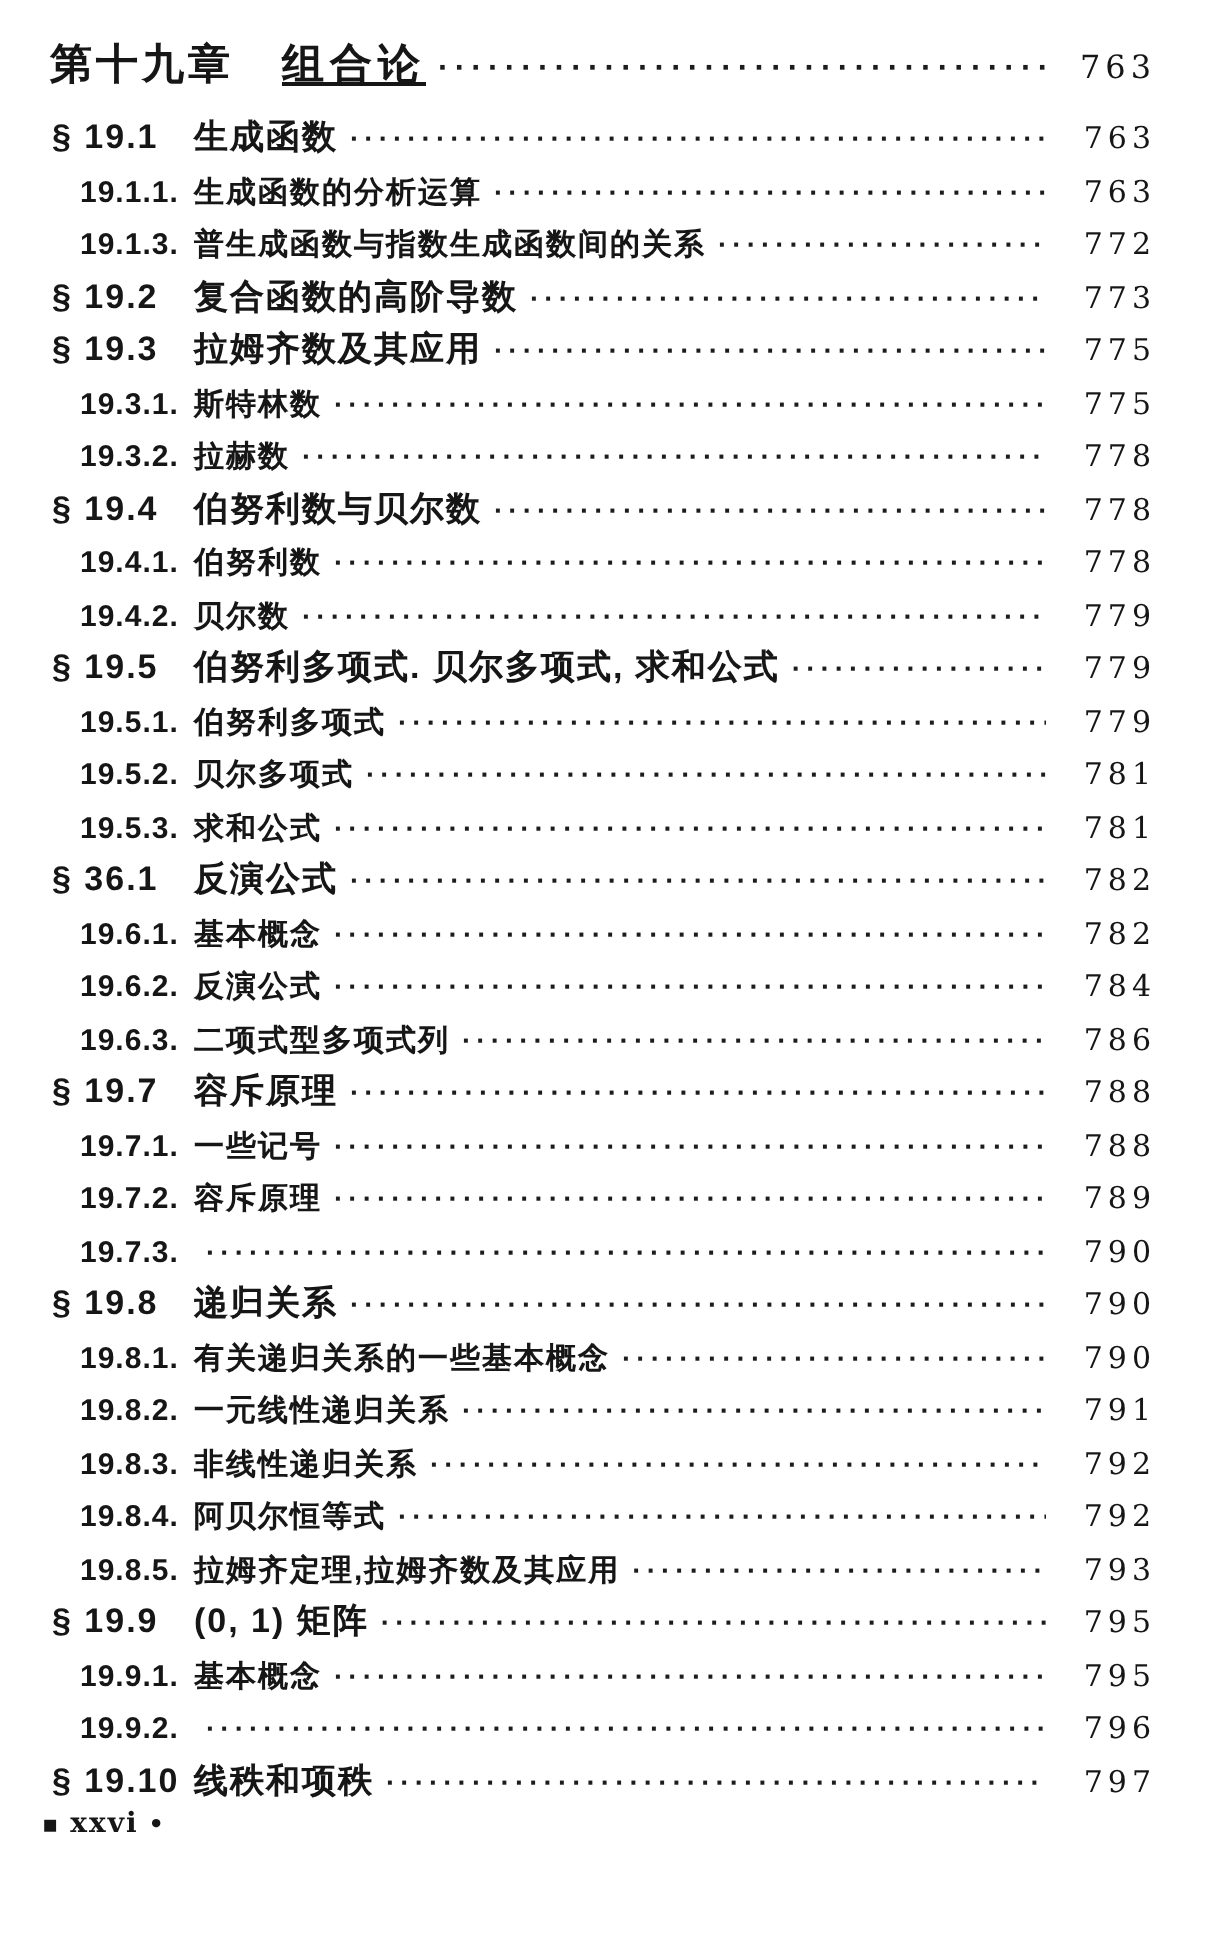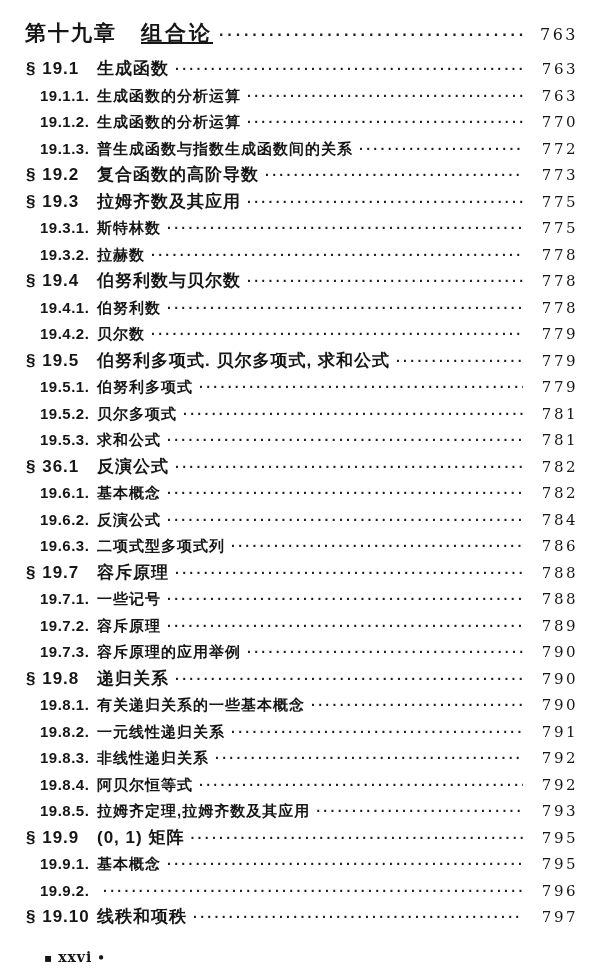--- a/index.html
+++ b/index.html
@@ -67,22 +67,21 @@
     flex: none;
     width: 46px;
     text-align: right;
     font-family: "DejaVu Serif", "Liberation Serif", serif;
     font-size: 15px;
     font-weight: 400;
     letter-spacing: 2.5px;
   }
   .chapter .page-num { font-size: 16px; }
   .footer {
-    margin-top: 18px;
-    padding-left: 39px;
+    padding-left: 16px;
     font-family: "DejaVu Serif", "Liberation Serif", serif;
     font-size: 14px;
     font-weight: 700;
     letter-spacing: 1px;
   }
   .footer .b { margin: 0 5px; font-size: 12px; }
 </style>
 </head>
 <body>
 
@@ -100,26 +99,20 @@
         <span class="dots"></span>
         <span class="page-num">763</span>
       </div>
       <div class="row subsection">
         <span class="num">19.1.1.</span>
         <span class="title">生成函数的分析运算</span>
         <span class="dots"></span>
         <span class="page-num">763</span>
       </div>
       <div class="row subsection">
-        <span class="num">19.1.2.</span>
-        <span class="title">生成函数的分析运算</span>
-        <span class="dots"></span>
-        <span class="page-num">770</span>
-      </div>
-      <div class="row subsection">
         <span class="num">19.1.3.</span>
         <span class="title">普生成函数与指数生成函数间的关系</span>
         <span class="dots"></span>
         <span class="page-num">772</span>
       </div>
       <div class="row section">
         <span class="num">§ 19.2</span>
         <span class="title">复合函数的高阶导数</span>
         <span class="dots"></span>
         <span class="page-num">773</span>
@@ -221,21 +214,20 @@
         <span class="page-num">788</span>
       </div>
       <div class="row subsection">
         <span class="num">19.7.2.</span>
         <span class="title">容斥原理</span>
         <span class="dots"></span>
         <span class="page-num">789</span>
       </div>
       <div class="row subsection">
         <span class="num">19.7.3.</span>
-        <span class="title">容斥原理的应用举例</span>
         <span class="dots"></span>
         <span class="page-num">790</span>
       </div>
       <div class="row section">
         <span class="num">§ 19.8</span>
         <span class="title">递归关系</span>
         <span class="dots"></span>
         <span class="page-num">790</span>
       </div>
       <div class="row subsection">

